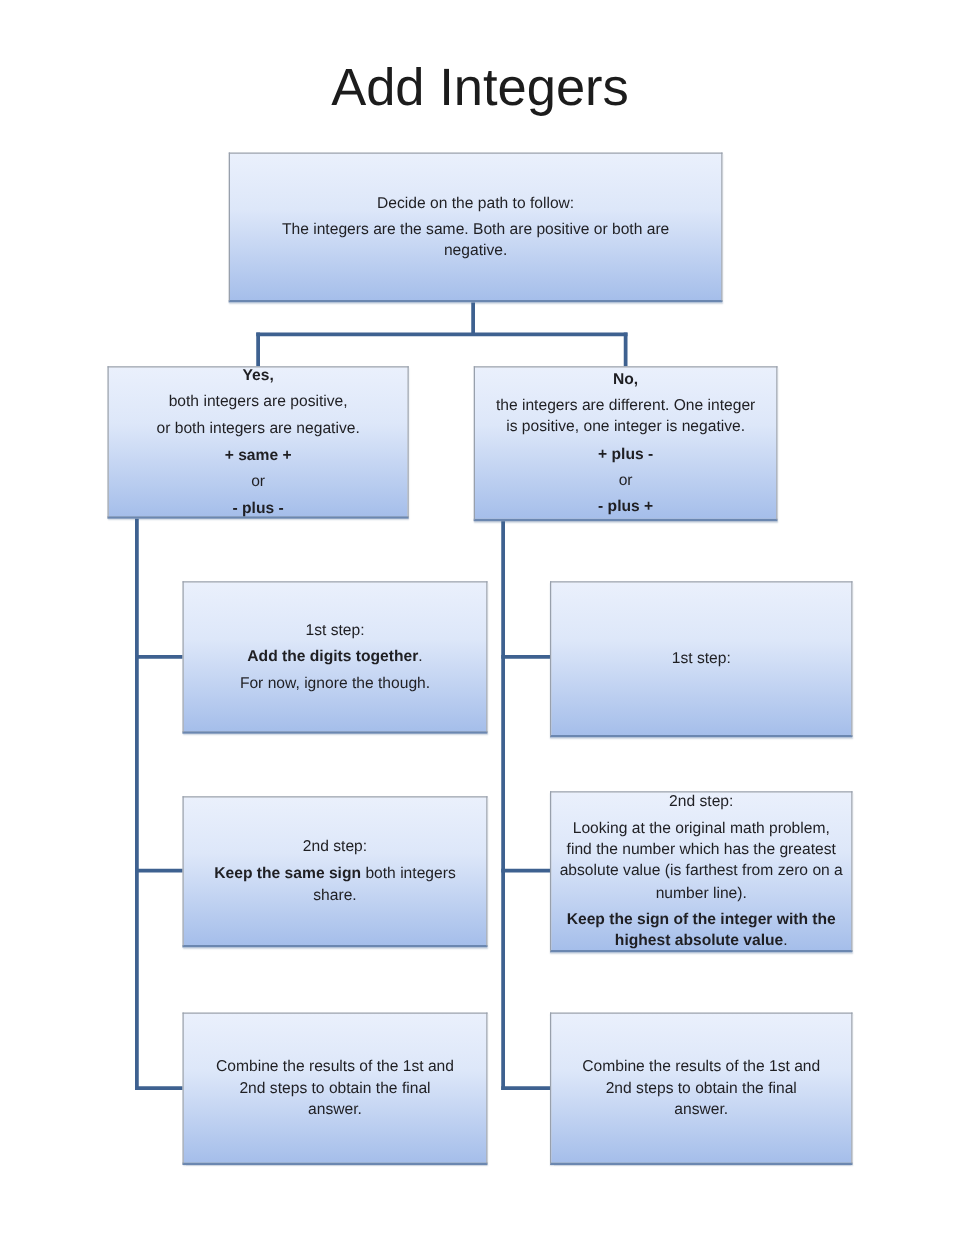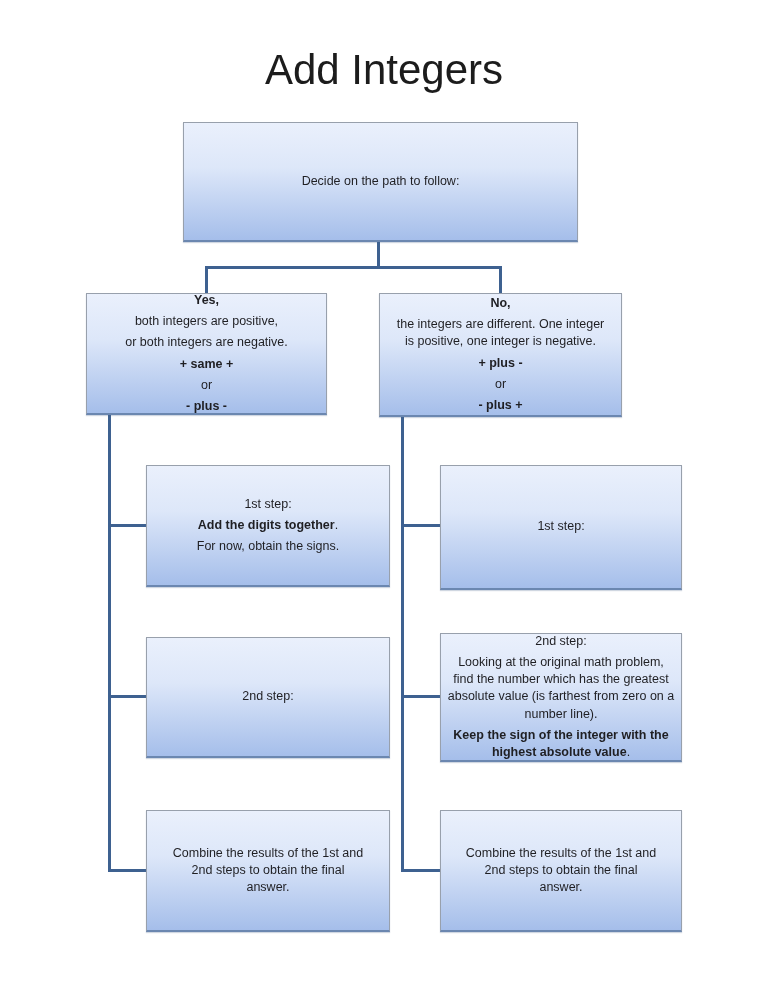--- a/index.html
+++ b/index.html
@@ -31,20 +31,21 @@
 </style>
 </head>
 <body>
 
 <div class="page">
 
   <h1 class="title">Add Integers</h1>
 
   <div class="box" style="left:183px; top:122px; width:395px; height:120px;">
     <div class="ln">Decide on the path to follow:</div>
+    <div class="ln">The integers are the same. Both are positive or both are negative.</div>
   </div>
 
   <div class="connector" style="left:377px; top:242px; width:3px; height:26px;"></div>
   <div class="connector" style="left:205px; top:266px; width:297px; height:3px;"></div>
   <div class="connector" style="left:205px; top:266px; width:3px; height:27px;"></div>
   <div class="connector" style="left:499px; top:266px; width:3px; height:27px;"></div>
 
   <div class="box" style="left:86px; top:293px; width:241px; height:122px; padding:3px 8px;text-align:right;">
     <div class="ln b">Yes,</div>
     <div class="ln">both integers are positive,</div>
@@ -68,29 +69,30 @@
   <div class="connector" style="left:108px; top:869px; width:38px; height:3px;"></div>
 
   <div class="connector" style="left:401px; top:417px; width:3px; height:455px;"></div>
   <div class="connector" style="left:401px; top:524px; width:39px; height:3px;"></div>
   <div class="connector" style="left:401px; top:695px; width:39px; height:3px;"></div>
   <div class="connector" style="left:401px; top:869px; width:39px; height:3px;"></div>
 
   <div class="box" style="left:146px; top:465px; width:244px; height:122px;">
     <div class="ln">1st step:</div>
     <div class="ln"><span class="b">Add the digits together</span><span>.</span></div>
-    <div class="ln">For now, obtain the signs.</div>
+    <div class="ln">For now, ignore the though.</div>
   </div>
 
   <div class="box" style="left:440px; top:465px; width:242px; height:125px;">
     <div class="ln">1st step:</div>
   </div>
 
   <div class="box" style="left:146px; top:637px; width:244px; height:121px;">
     <div class="ln">2nd step:</div>
+    <div class="ln"><span class="b">Keep the same sign</span><span> both integers share.</span></div>
   </div>
 
   <div class="box" style="left:440px; top:633px; width:242px; height:129px; padding:4px 6px;">
     <div class="ln">2nd step:</div>
     <div class="ln">Looking at the original math problem, find the number which has the greatest absolute value (is farthest from zero on a number line).</div>
     <div class="ln"><span class="b">Keep the sign of the integer with the highest absolute value</span><span>.</span></div>
   </div>
 
   <div class="box" style="left:146px; top:810px; width:244px; height:122px;">
     <div class="ln">Combine the results of the 1st and 2nd steps to obtain the final answer.</div>

